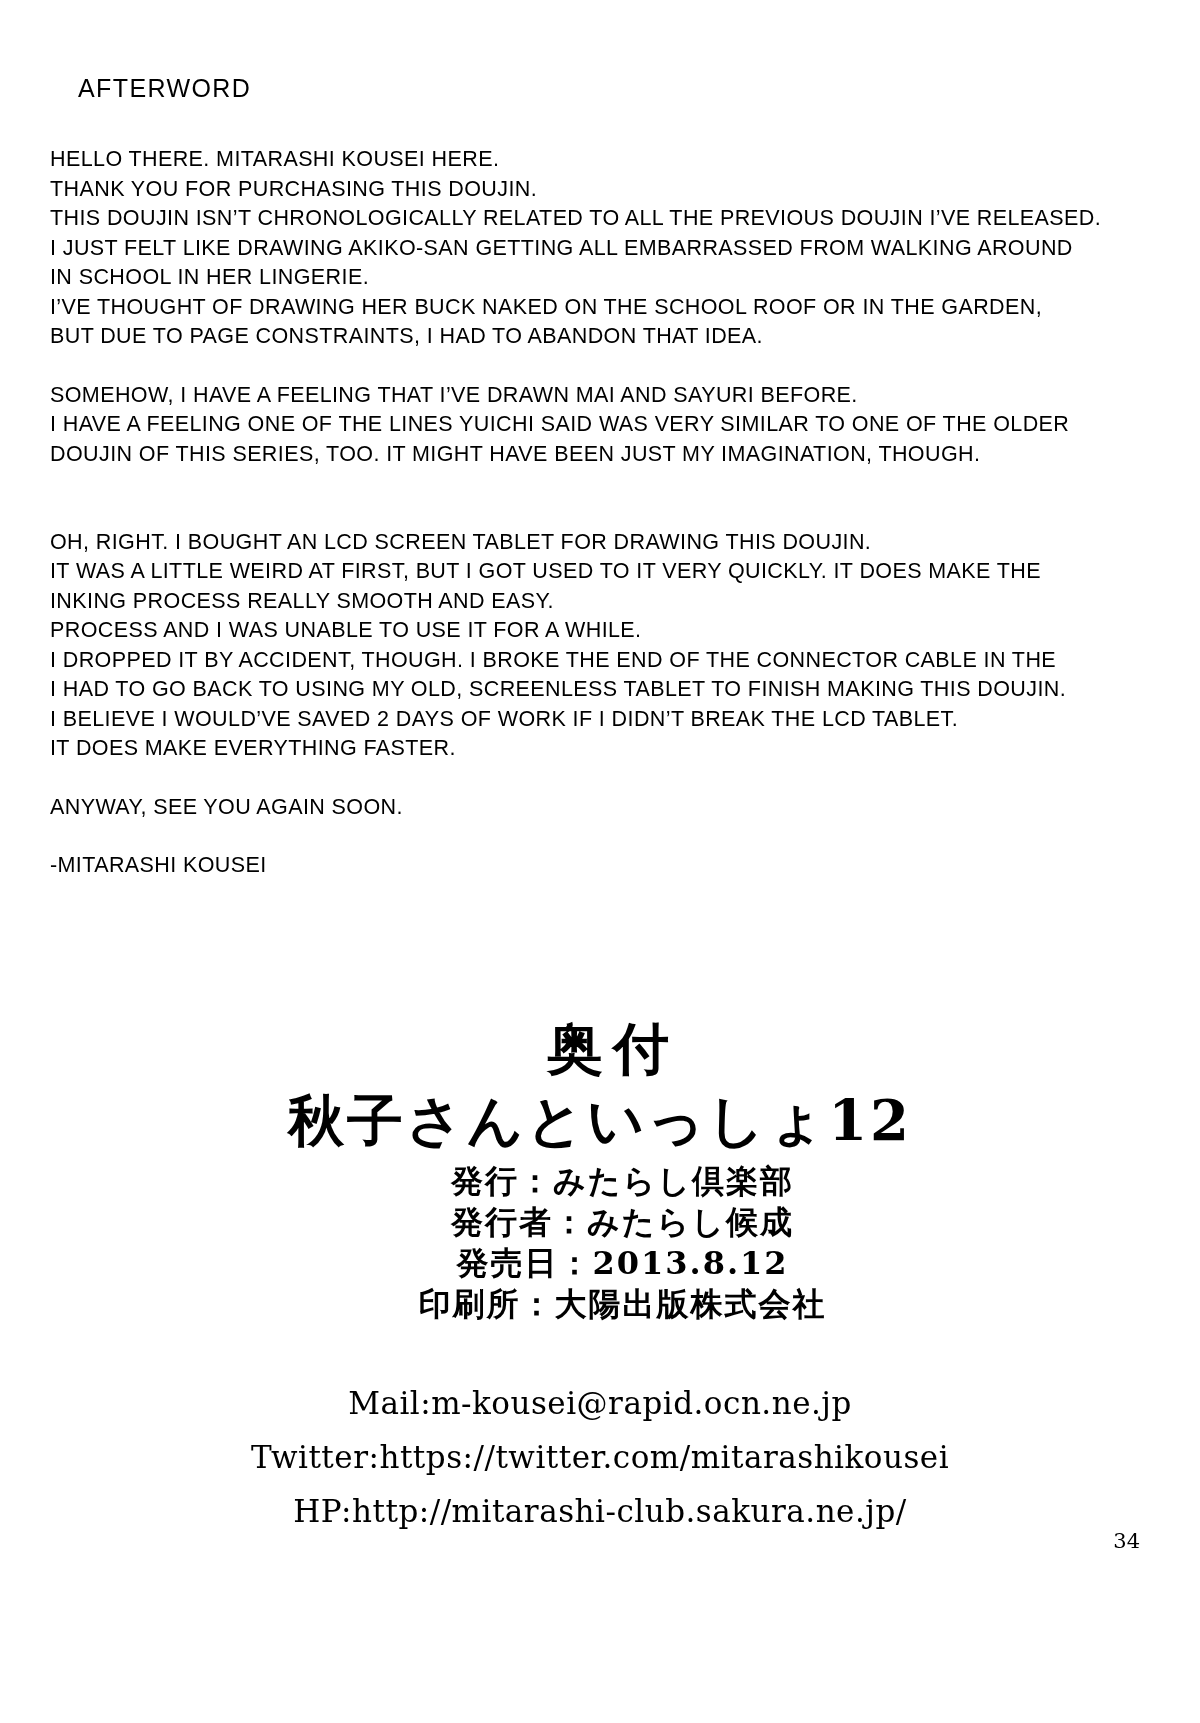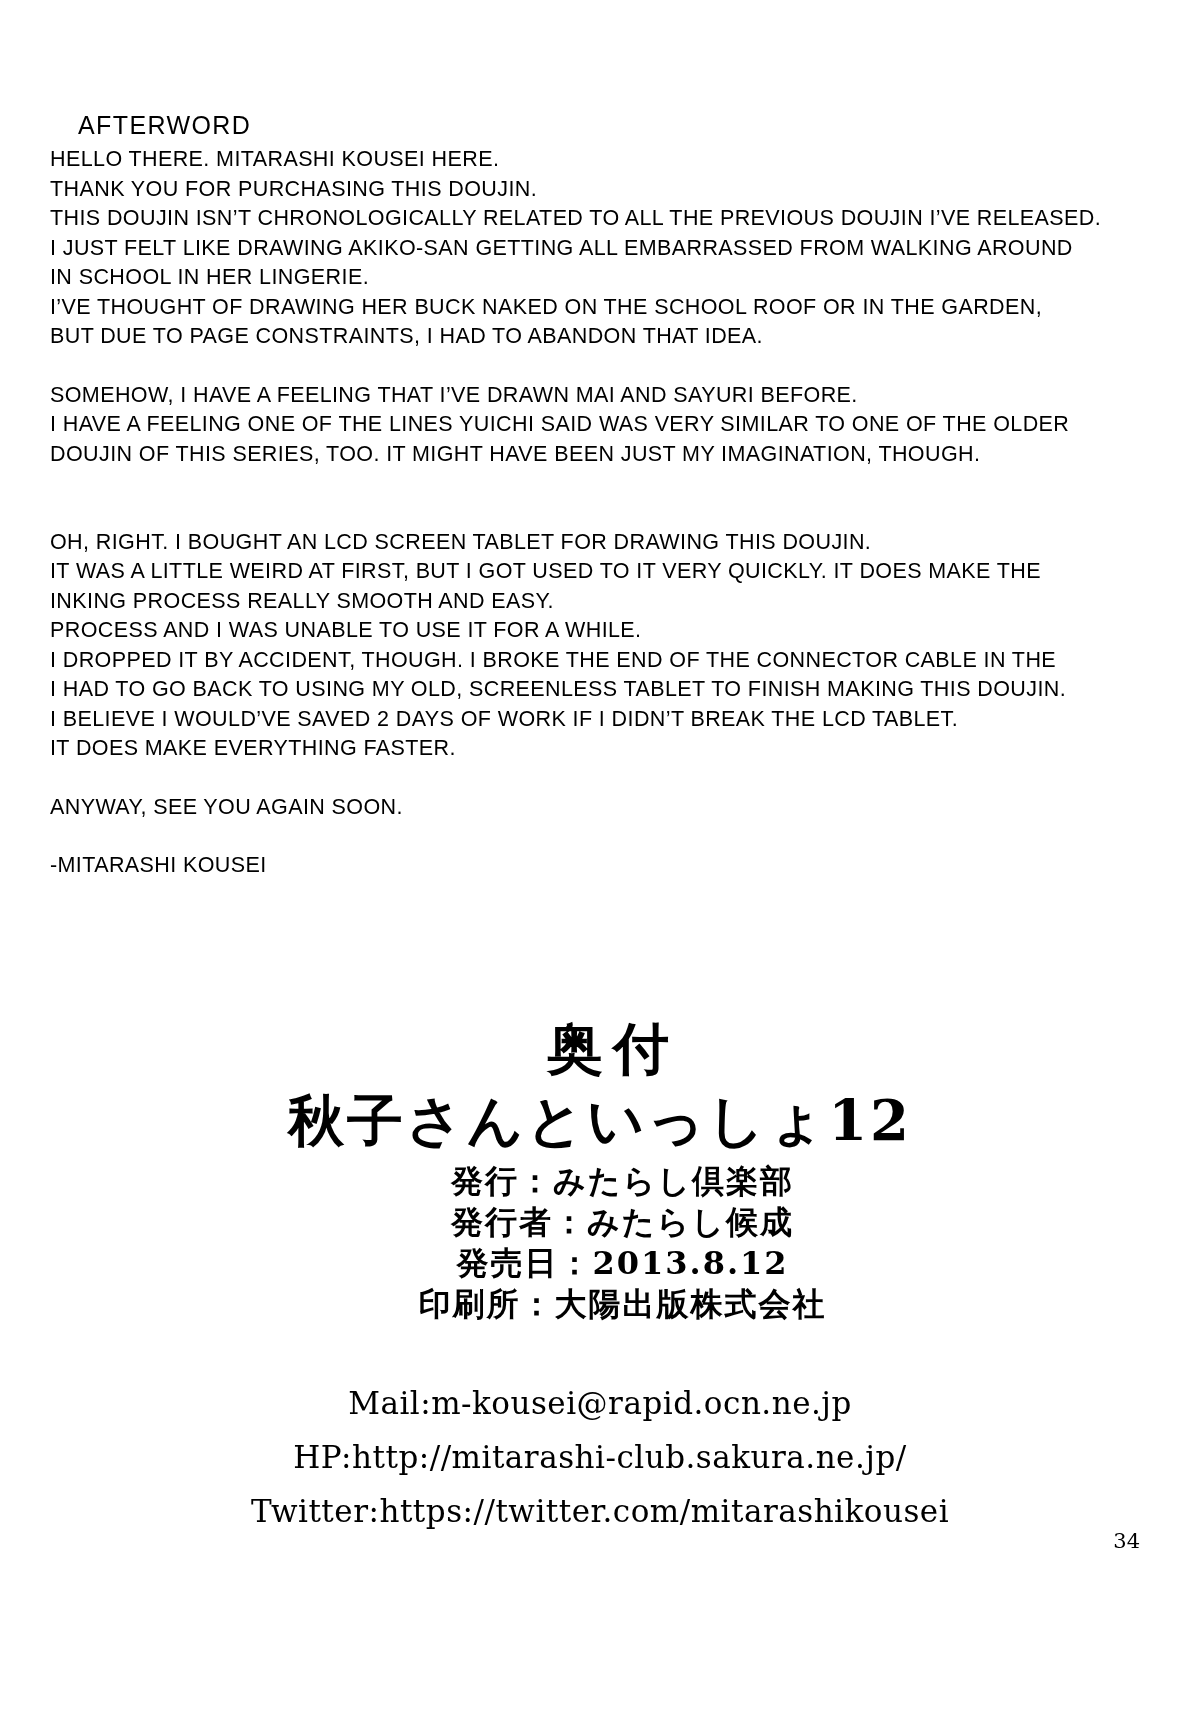--- a/index.html
+++ b/index.html
@@ -20,21 +20,20 @@
     inset: 0;
   }
   .afterword-title {
     position: absolute;
     left: 78px;
     top: 74px;
     font-size: 25px;
     letter-spacing: 1.4px;
     font-weight: 400;
     white-space: nowrap;
-    margin-top: 37px;
   }
   .body-text {
     position: absolute;
     left: 50px;
     top: 145px;
     width: 1010px;
     font-size: 21.5px;
     line-height: 29.5px;
     letter-spacing: 0.4px;
   }
@@ -157,19 +156,19 @@
     <p class="colophon-heading">奥付</p>
     <p class="colophon-title">秋子さんといっしょ12</p>
     <p class="colophon-line">発行：みたらし倶楽部</p>
     <p class="colophon-line">発行者：みたらし候成</p>
     <p class="colophon-line">発売日：2013.8.12</p>
     <p class="colophon-line">印刷所：大陽出版株式会社</p>
   </div>
 
   <div class="contact">
     <p class="contact-line">Mail:m-kousei@rapid.ocn.ne.jp</p>
+    <p class="contact-line">Twitter:https://twitter.com/mitarashikousei</p>
     <p class="contact-line">HP:http://mitarashi-club.sakura.ne.jp/</p>
-    <p class="contact-line">Twitter:https://twitter.com/mitarashikousei</p>
   </div>
 
   <div class="page-number">34</div>
 
 </div>
 
 </body></html>

